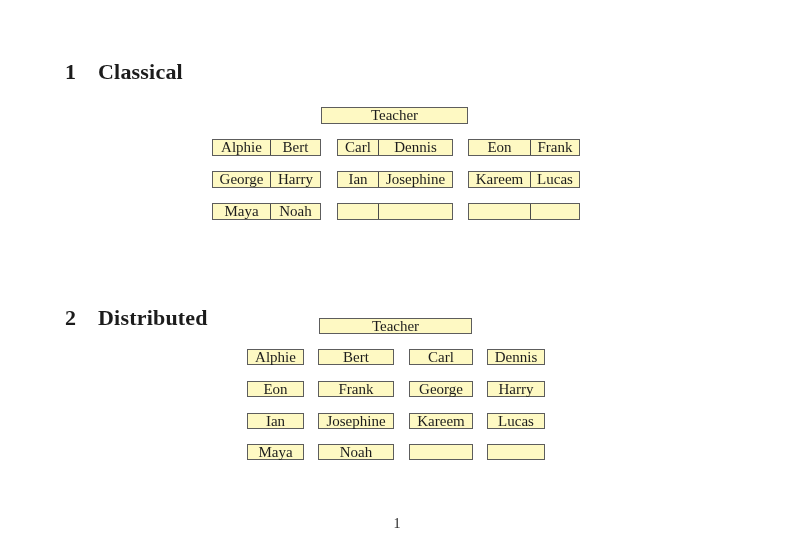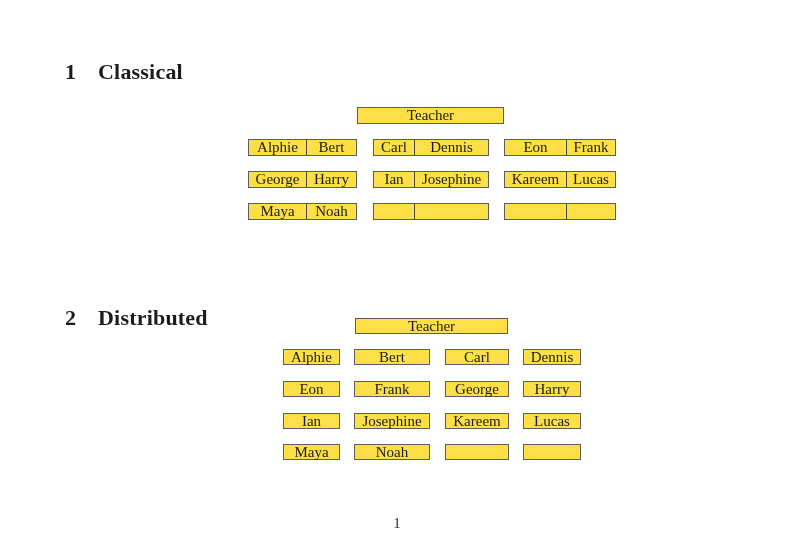--- a/index.html
+++ b/index.html
@@ -22,22 +22,21 @@
     white-space: nowrap;
     letter-spacing: 0.2px;
   }
   .section-heading .sec-num {
     display: inline-block;
     width: 33px;
   }
   .box, .desk {
     position: absolute;
     border: 1px solid #5d5d5d;
-    background: #fde047;
-    margin-left: 36px;
+    background: #fef9c3;
   }
   .box {
     display: flex;
     align-items: center;
     justify-content: center;
     font-size: 15px;
     line-height: 1;
   }
   .desk {
     display: flex;

